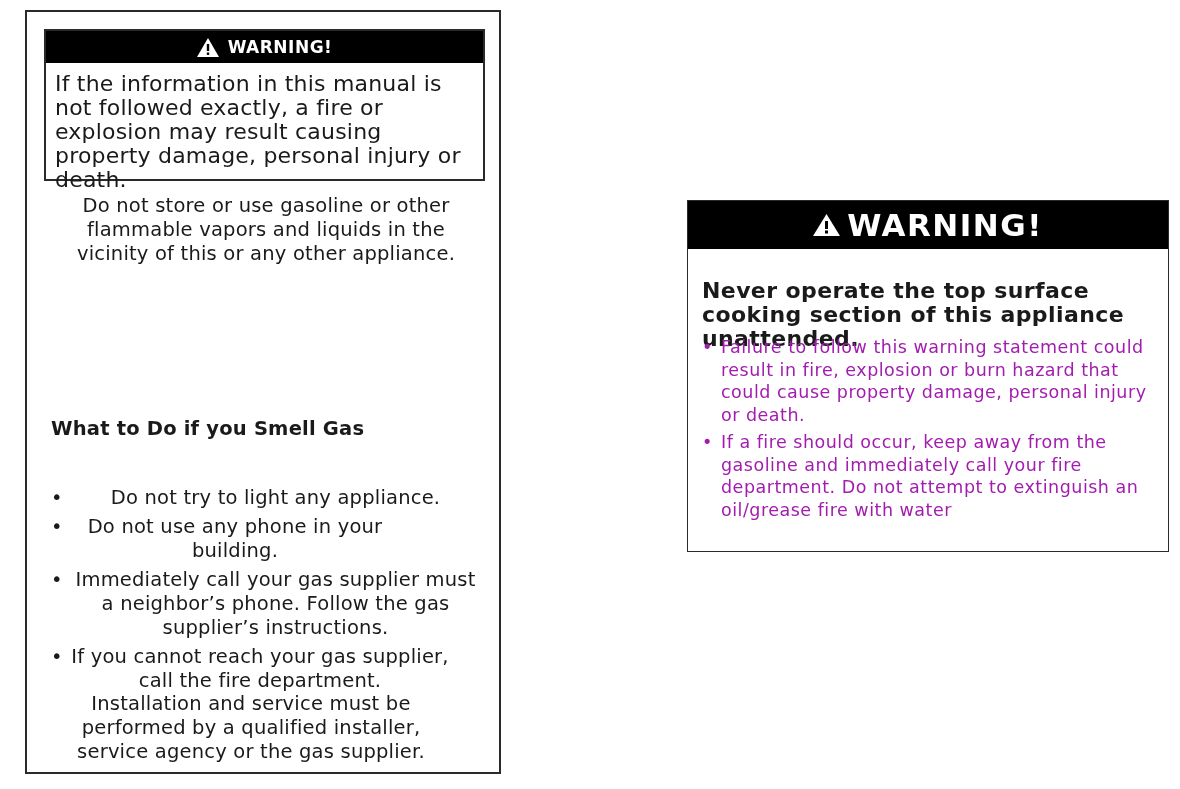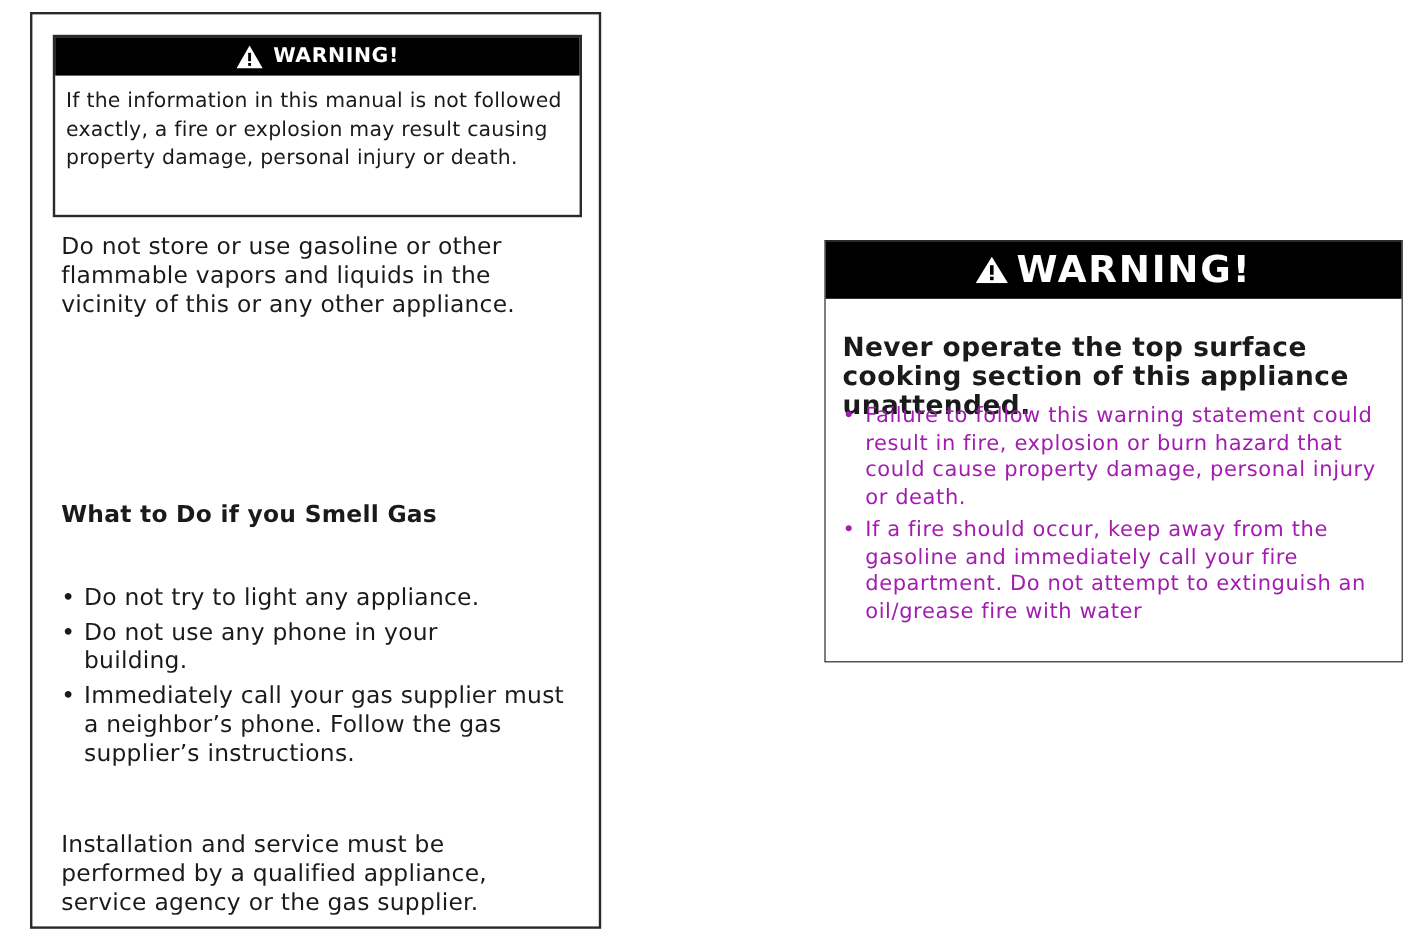--- a/index.html
+++ b/index.html
@@ -5,22 +5,22 @@
   html, body { margin:0; padding:0; background:#ffffff; }
   body { width:1180px; height:789px; position:relative; overflow:hidden;
          font-family:"DejaVu Sans", sans-serif; color:#1a1a1a; }
   .panel-left { position:absolute; left:25px; top:10px; width:476px; height:764px;
                 border:2px solid #2a2a2a; box-sizing:border-box; }
   .warn-box { position:absolute; left:17px; top:17px; width:441px; height:152px;
               border:2px solid #2a2a2a; box-sizing:border-box; }
   .warn-head { background:#000; color:#fff; height:32px; display:flex; align-items:center;
                justify-content:center; font-weight:bold; font-size:17px; letter-spacing:0.5px; }
   .warn-head svg { margin-right:9px; }
-  .warn-body { padding:9px 9px 0 9px; font-size:17px; line-height:24px; letter-spacing:0.2px; }
-  .lp { position:absolute; left:24px; font-size:19.5px; line-height:24px; letter-spacing:0.2px; }
+  .warn-body { padding:9px 9px 0 9px; font-size:22px; line-height:24px; letter-spacing:0.2px; }
+  .lp { position:absolute; left:24px; font-size:19.5px; line-height:24px; letter-spacing:0.2px;text-align:center; }
   .bold { font-weight:bold; }
   ul.bl { list-style:none; margin:0; padding:0; }
   ul.bl li { position:relative; padding-left:19px; margin-bottom:5px; }
   ul.bl li::before { content:"•"; position:absolute; left:0; top:0; }
 
   .panel-right { position:absolute; left:687px; top:200px; width:482px; height:352px;
                  border:1.5px solid #2a2a2a; box-sizing:border-box; }
   .rhead { background:#000; color:#fff; height:48px; display:flex; align-items:center;
            justify-content:center; font-weight:bold; font-size:31px; letter-spacing:1.5px; }
   .rhead svg { margin-right:7px; }
@@ -48,23 +48,24 @@
 
   <div class="lp" style="top:182px; width:430px;">Do not store or use gasoline or other flammable vapors and liquids in the vicinity of this or any other appliance.</div>
 
 
   <div class="lp bold" style="top:405px;">What to Do if you Smell Gas</div>
 
   <ul class="lp bl" style="top:434px; width:430px;margin-top:40px;">
     <li>Do not try to light any appliance.</li>
     <li style="width:330px;">Do not use any phone in your building.</li>
     <li>Immediately call your gas supplier must a neighbor’s phone. Follow the gas supplier’s instructions.</li>
+    <li style="width:380px;">If you cannot reach your gas supplier, call the fire department.</li>
   </ul>
 
-  <div class="lp" style="top:680px; width:400px;">Installation and service must be performed by a qualified appliance, service agency or the gas supplier.</div>
+  <div class="lp" style="top:680px; width:400px;">Installation and service must be performed by a qualified installer, service agency or the gas supplier.</div>
 </div>
 
 <div class="panel-right">
   <div class="rhead">
     <svg width="27" height="22" viewBox="0 0 27 22">
       <polygon points="13.5,0 27,22 0,22" fill="#fff"></polygon>
       <rect x="12" y="7" width="3" height="8" fill="#000"></rect>
       <rect x="12" y="16.5" width="3" height="3" fill="#000"></rect>
     </svg>
     <span>WARNING!</span>

